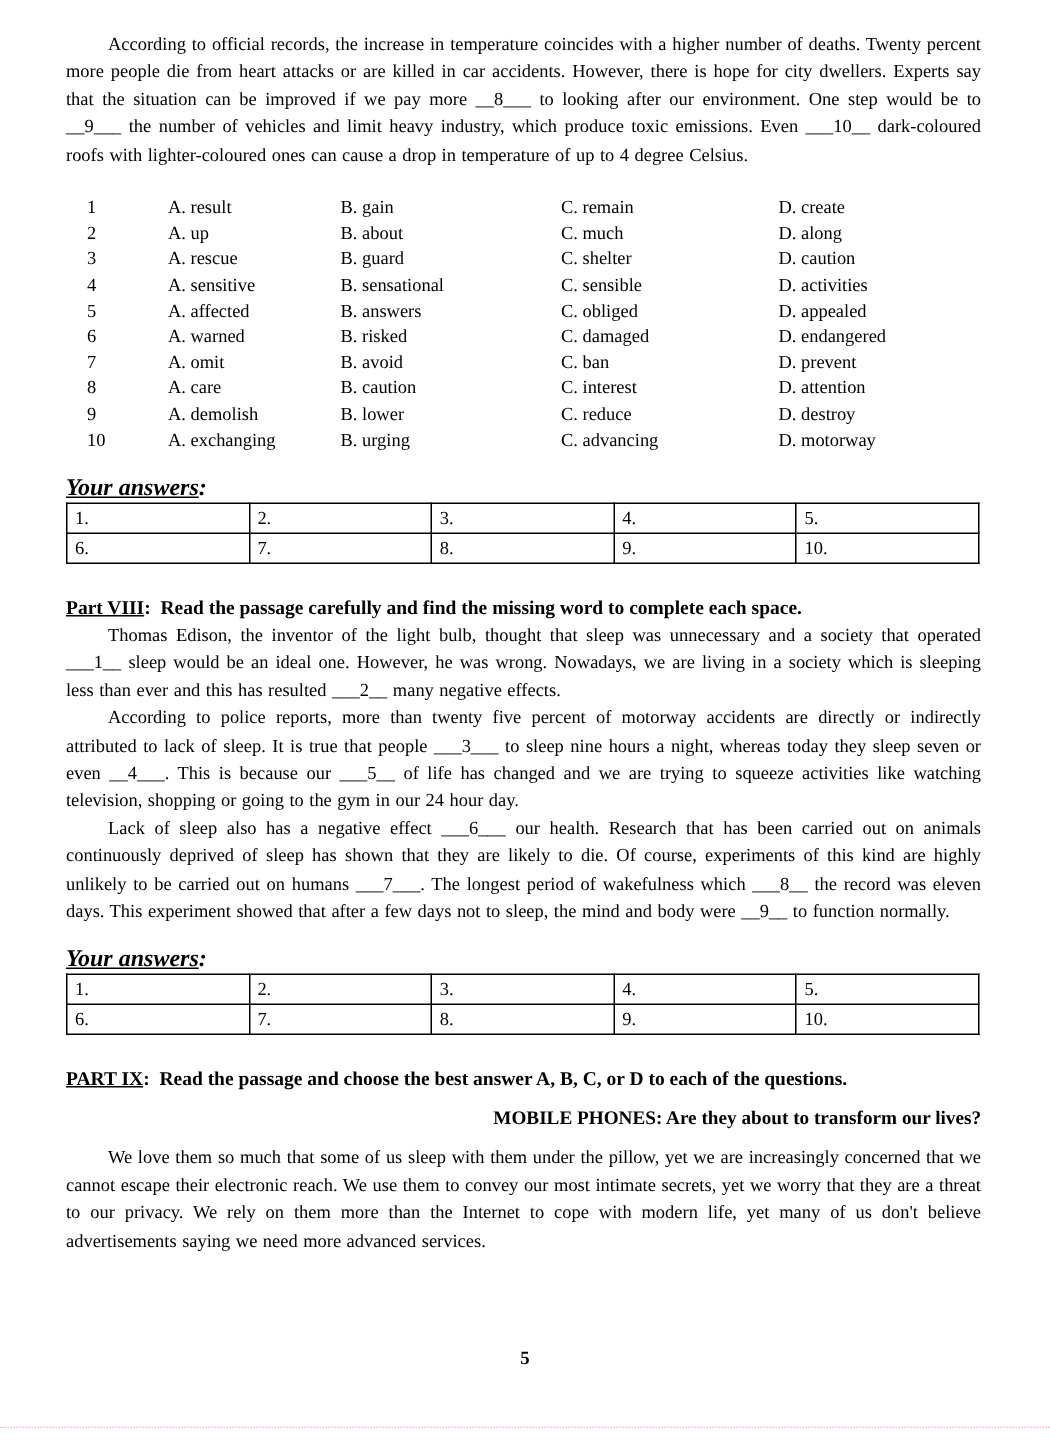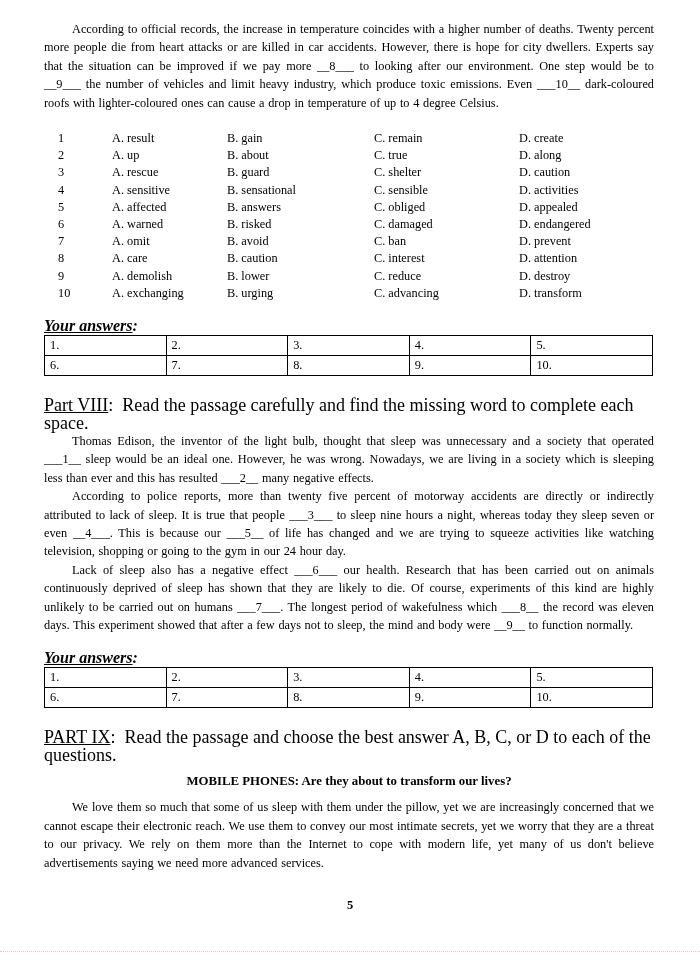--- a/index.html
+++ b/index.html
@@ -76,31 +76,31 @@
     border: 1px solid #000000;
     height: 19px;
     font-size: 12.3px;
     padding: 0 0 0 5px;
     vertical-align: middle;
     width: 20%;
   }
 
   
   .section-head {
-    font-size: 18px;
-    font-weight: normal;
+    font-size: 13px;
+    font-weight: bold;
     line-height: 18px;
     margin: 0;
   }
   .section-head .u { text-decoration: underline; }
 
   .passage-title {
     font-size: 12.8px;
     font-weight: bold;
-    text-align: center;
+    text-align: right;
     line-height: 18px;
     margin: 0;
   }
 
   .spacer-8  { height: 8px; }
   .spacer-16 { height: 16px; }
   .spacer-20 { height: 20px; }
 
   
   .page-number {
@@ -136,21 +136,21 @@
         <span class="mc-num">1</span>
         <span class="mc-optA">A. result</span>
         <span class="mc-optB">B. gain</span>
         <span class="mc-optC">C. remain</span>
         <span class="mc-optD">D. create</span>
       </div>
       <div class="mc-row">
         <span class="mc-num">2</span>
         <span class="mc-optA">A. up</span>
         <span class="mc-optB">B. about</span>
-        <span class="mc-optC">C. true</span>
+        <span class="mc-optC">C. much</span>
         <span class="mc-optD">D. along</span>
       </div>
       <div class="mc-row">
         <span class="mc-num">3</span>
         <span class="mc-optA">A. rescue</span>
         <span class="mc-optB">B. guard</span>
         <span class="mc-optC">C. shelter</span>
         <span class="mc-optD">D. caution</span>
       </div>
       <div class="mc-row">
@@ -193,21 +193,21 @@
         <span class="mc-optA">A. demolish</span>
         <span class="mc-optB">B. lower</span>
         <span class="mc-optC">C. reduce</span>
         <span class="mc-optD">D. destroy</span>
       </div>
       <div class="mc-row">
         <span class="mc-num">10</span>
         <span class="mc-optA">A. exchanging</span>
         <span class="mc-optB">B. urging</span>
         <span class="mc-optC">C. advancing</span>
-        <span class="mc-optD">D. transform</span>
+        <span class="mc-optD">D. motorway</span>
       </div>
     </div>
 
     <div class="spacer-16"></div>
 
     <p class="ans-label"><span class="u">Your answers</span><span>:</span></p>
 
     <table class="answers">
       <tbody>
         <tr>

